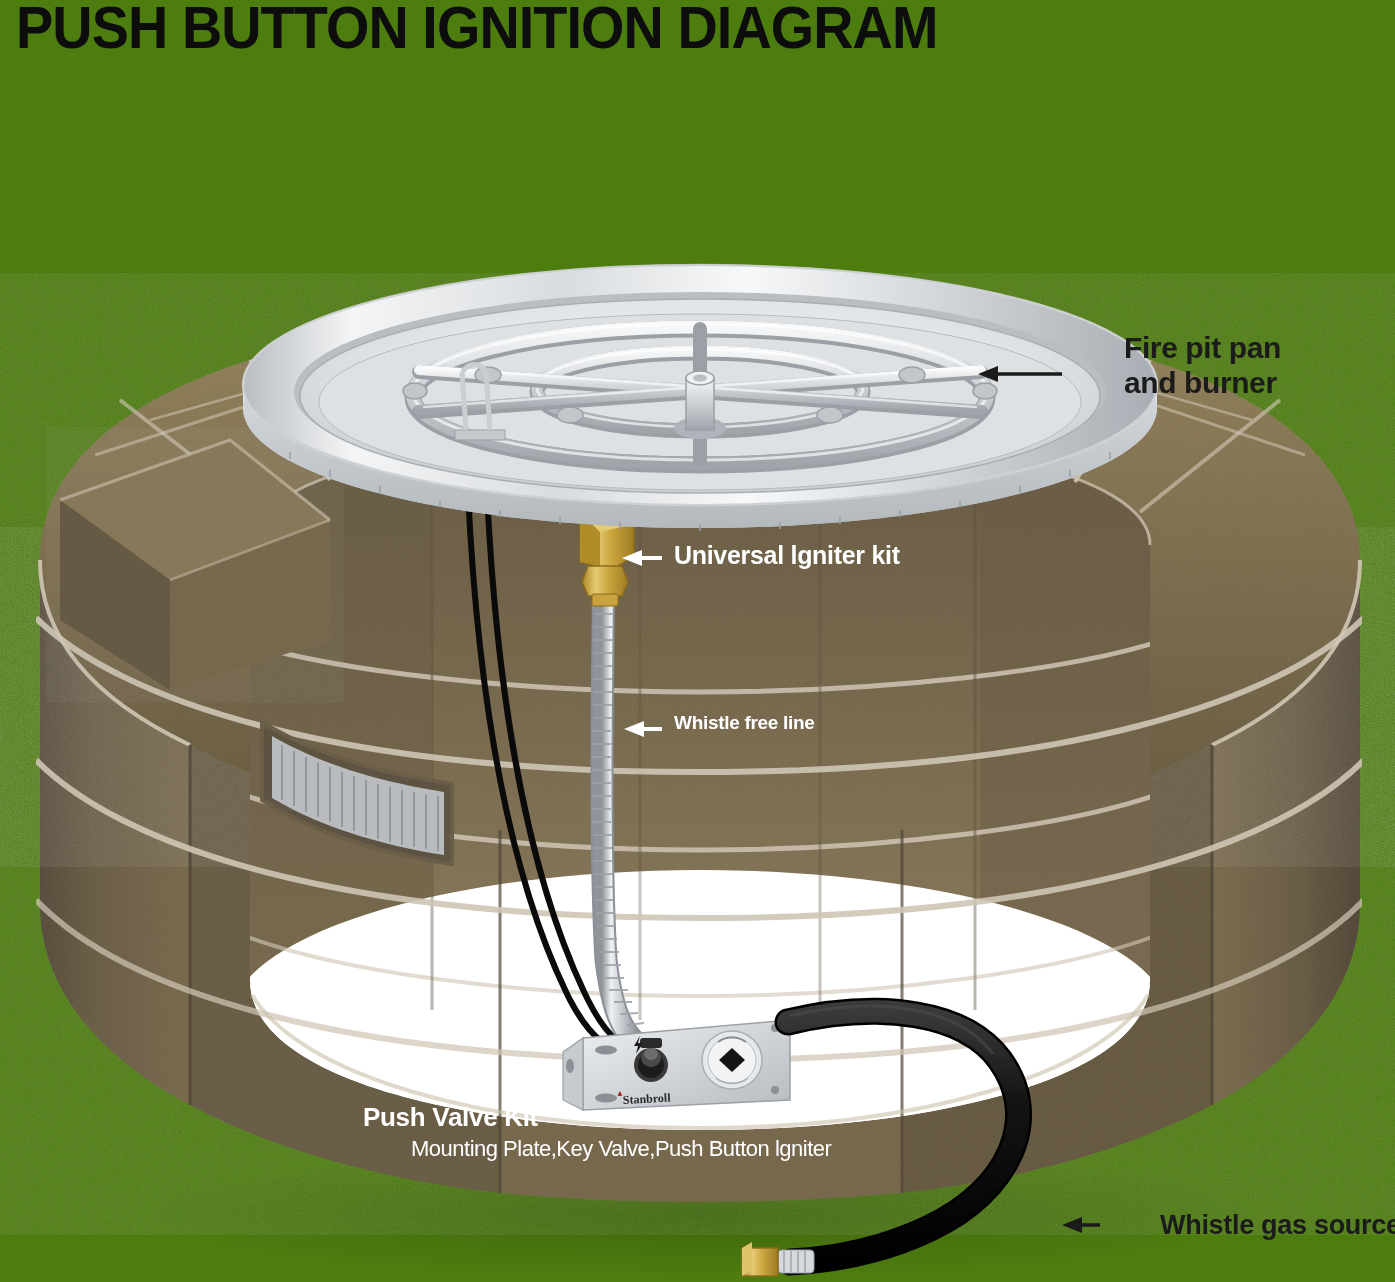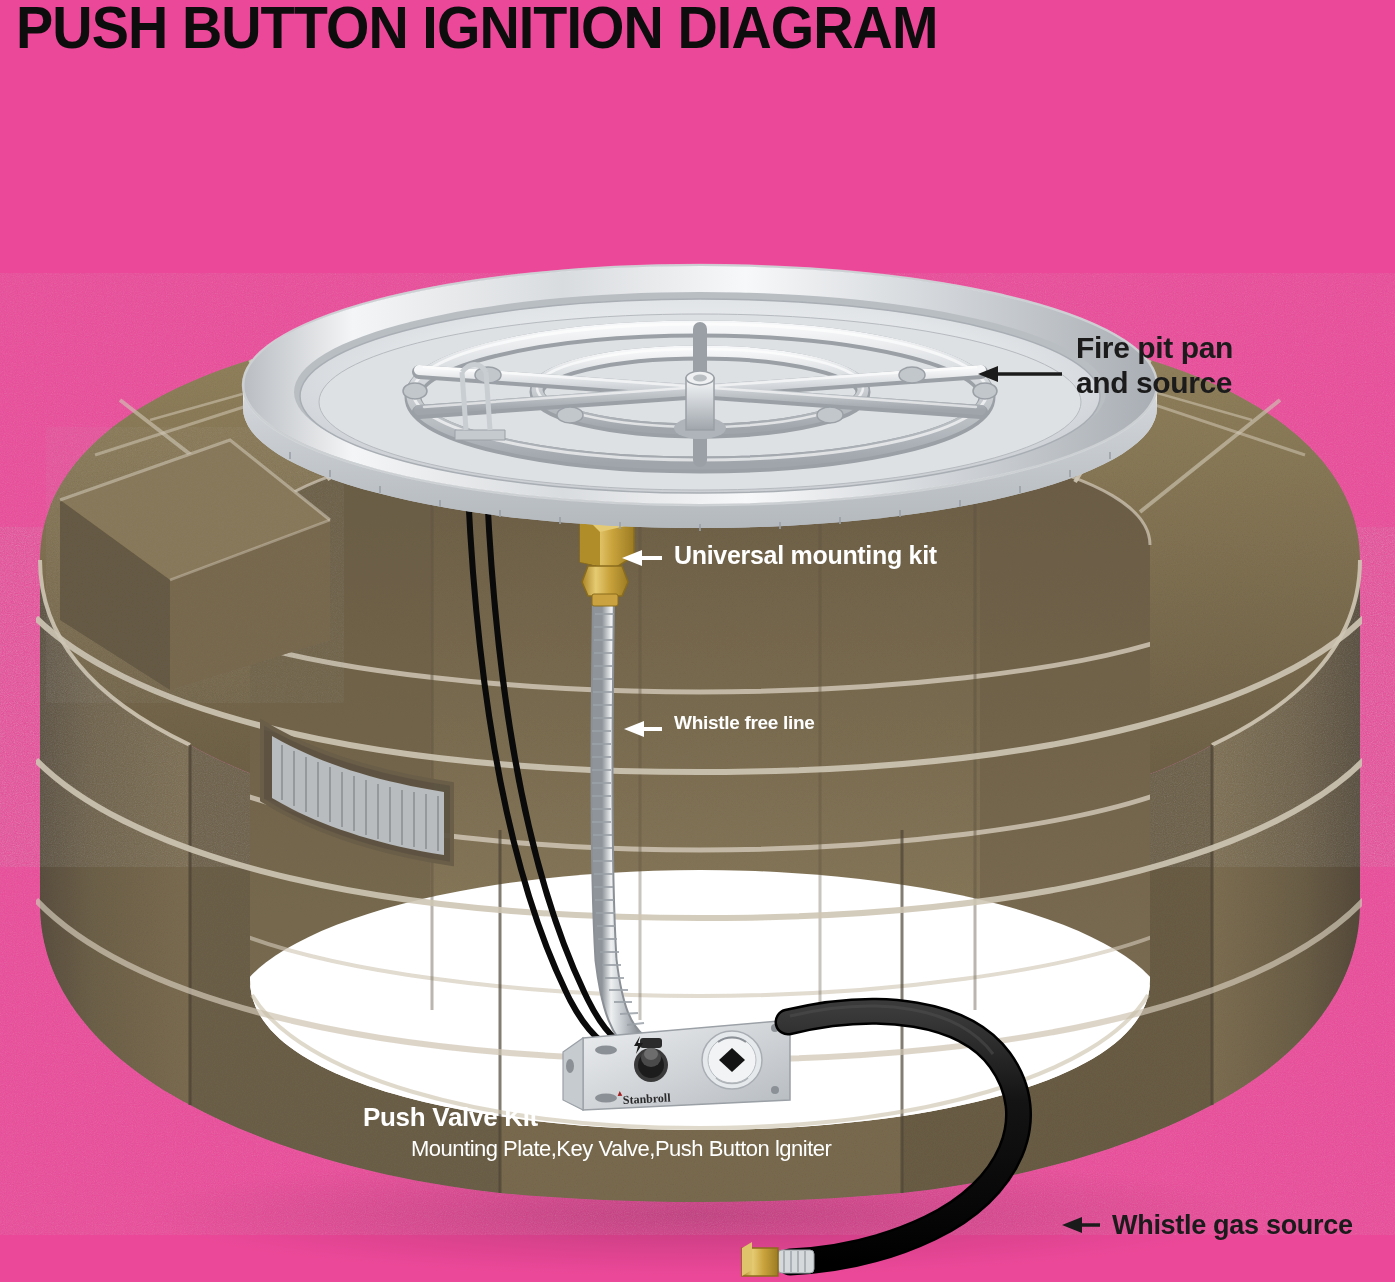--- a/index.html
+++ b/index.html
@@ -1,18 +1,18 @@
 <!DOCTYPE html>
 <html><head>
 <meta charset="utf-8">
 <style>
   html,body{margin:0;padding:0;background:#ffffff;}
   body{width:1395px;height:1282px;overflow:hidden;font-family:"Liberation Sans",sans-serif;}
 
-  #page{position:relative;width:1395px;height:1282px;background:#ec4899;overflow:hidden;}
+  #page{position:relative;width:1395px;height:1282px;background:#4d7c0f;overflow:hidden;}
 
   
   #title{
     position:absolute;left:16px;top:-4px;
     font-family:"Liberation Sans",sans-serif;
     font-weight:bold;
     font-size:60px;
     letter-spacing:-1px;
     color:#0d0d0d;
     transform:scaleX(0.93);
@@ -26,21 +26,21 @@
   #scene svg{position:absolute;left:0;top:0;}
 
   
   .label{
     position:absolute;
     font-family:"Liberation Sans",sans-serif;
     font-weight:bold;
     white-space:nowrap;
     line-height:1.16;
   }
-  .label.dark{color:#1b1b1b;}
+  .label.dark{color:#1b1b1b;margin-left:48px;}
   .label.light{color:#ffffff;}
   .label.sub{font-weight:normal;}
 
   #lbl-pan{left:1076px;top:331px;font-size:30px;letter-spacing:-0.4px;}
   #lbl-mount{left:674px;top:541px;font-size:25px;letter-spacing:-0.3px;}
   #lbl-whistle{left:674px;top:712px;font-size:19px;letter-spacing:-0.3px;}
   #lbl-pbk-title{left:363px;top:1102px;font-size:26px;letter-spacing:-0.3px;}
   #lbl-pbk-sub{left:363px;top:1136px;font-size:22px;letter-spacing:-0.5px;margin-left:48px;}
   #lbl-gas{left:1112px;top:1210px;font-size:27px;letter-spacing:-0.3px;}
 </style>
@@ -527,24 +527,24 @@
         <g>
           <path d="M 1100,1225 L 1070,1225" stroke="#1b1b1b" stroke-width="3.5" fill="none"></path>
           <path d="M 1062,1225 L 1082,1217 L 1082,1233 Z" fill="#1b1b1b"></path>
         </g>
       </g>
     </svg>
   </div>
 
   <div class="label dark" id="lbl-pan">
     <div>Fire pit pan</div>
-    <div>and source</div>
+    <div>and burner</div>
   </div>
 
-  <div class="label light" id="lbl-mount">Universal mounting kit</div>
+  <div class="label light" id="lbl-mount">Universal lgniter kit</div>
 
   <div class="label light" id="lbl-whistle">Whistle free line</div>
 
   <div class="label light" id="lbl-pbk-title">Push Valve Kit</div>
 
   <div class="label light sub" id="lbl-pbk-sub">Mounting Plate,Key Valve,Push Button lgniter</div>
 
   <div class="label dark" id="lbl-gas">Whistle gas source</div>
 
 </div>

